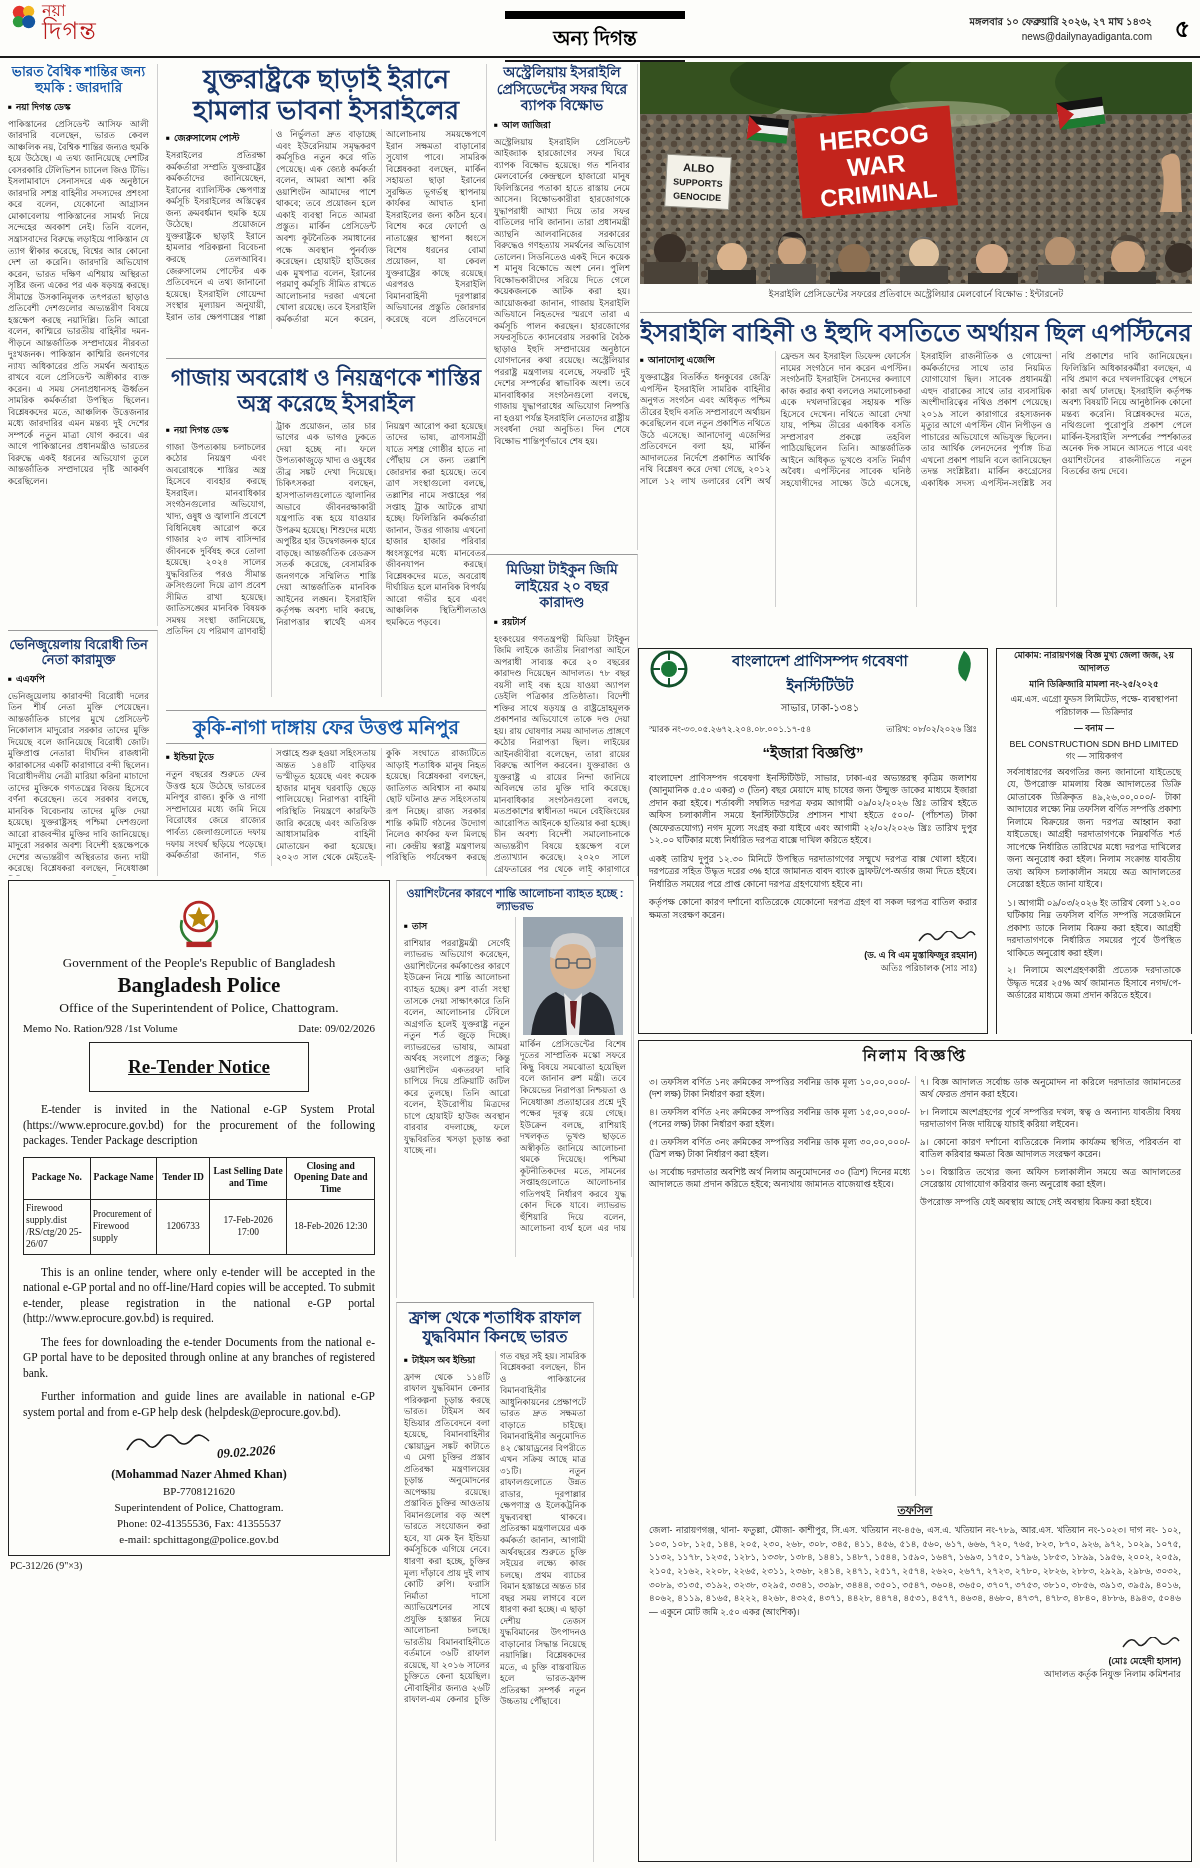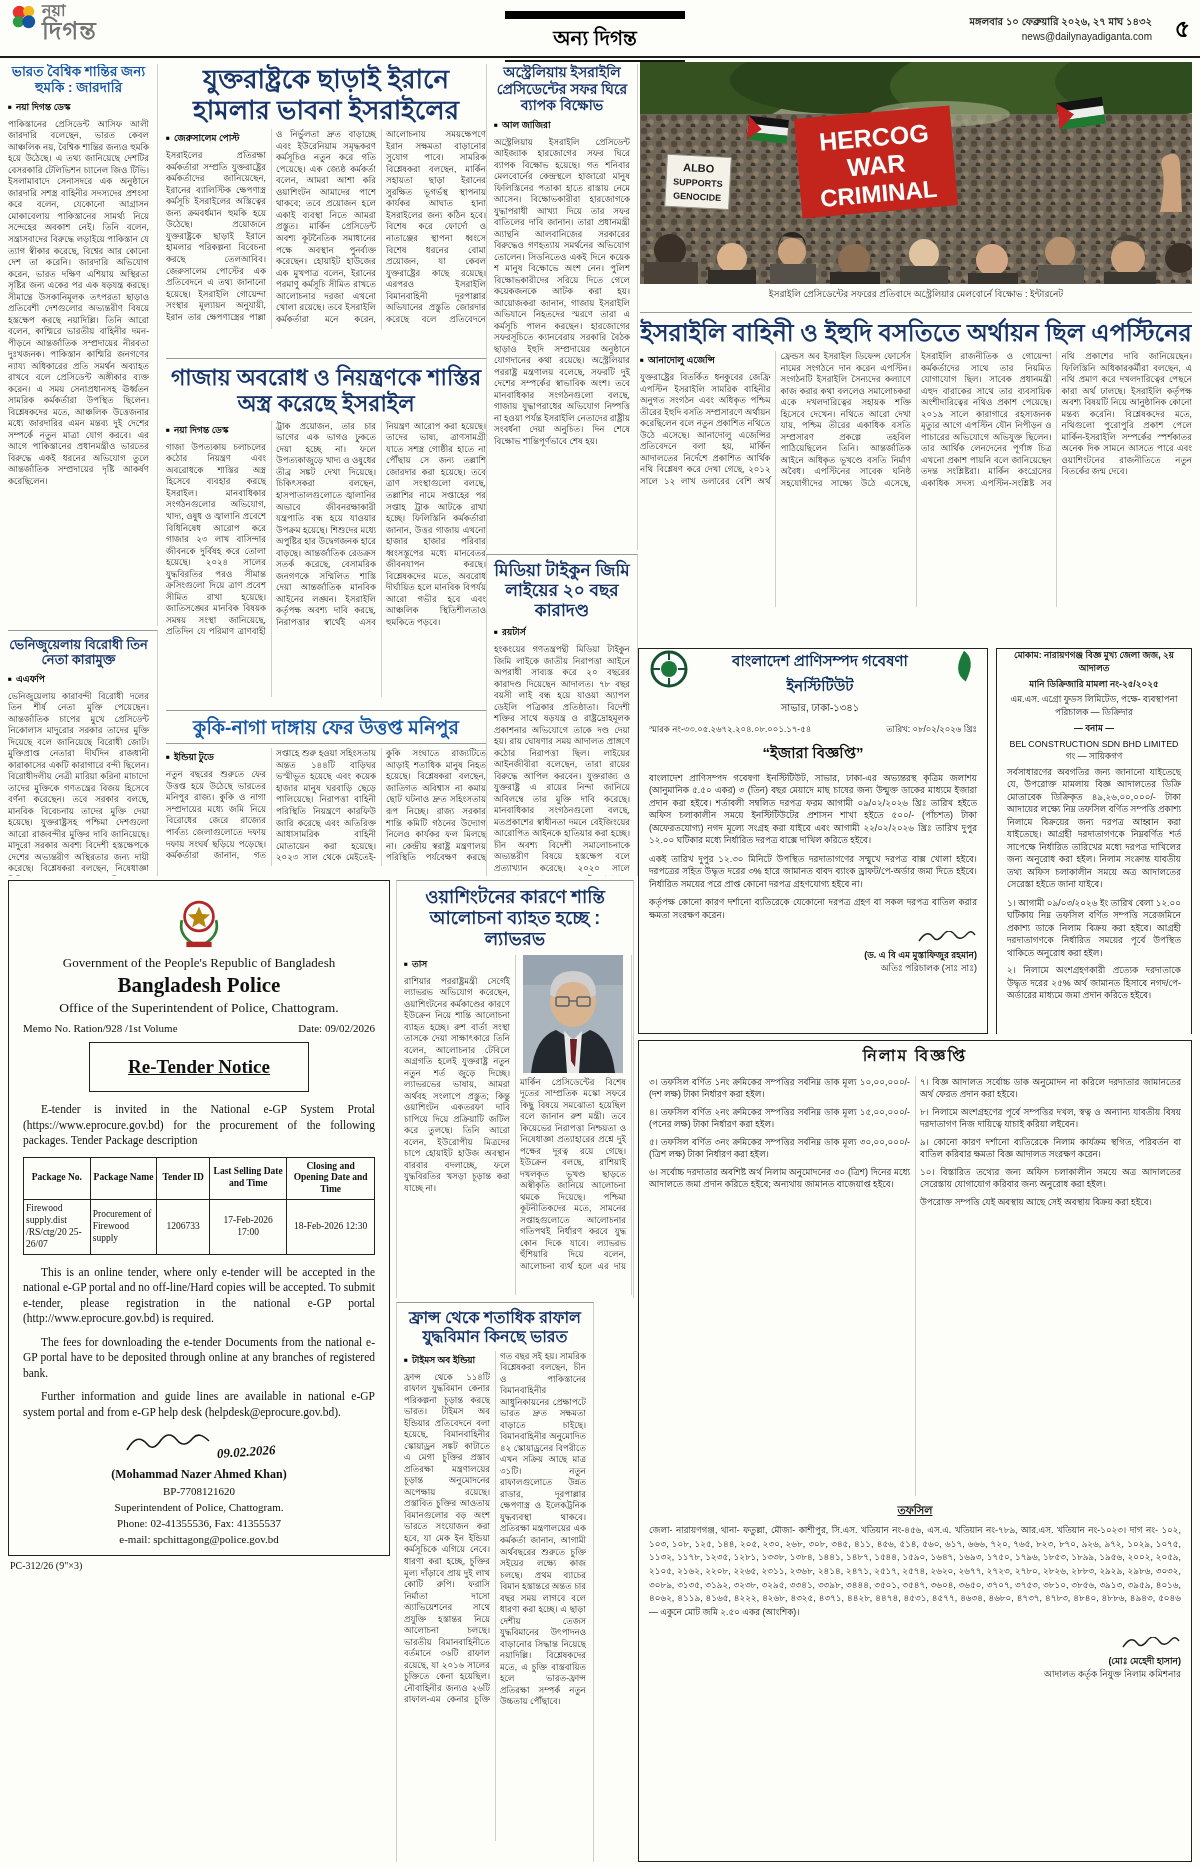--- a/index.html
+++ b/index.html
@@ -13,21 +13,21 @@
   .bodytext{font-size:8.6px;line-height:1.34;text-align:justify;color:#1c1c1c;margin:0;}
   .cols2{column-count:2;column-gap:10px;column-rule:1px solid #cfcfcf;}
   .cols3{column-count:3;column-gap:10px;column-rule:1px solid #cfcfcf;}
   .cols4{column-count:4;column-gap:10px;column-rule:1px solid #cfcfcf;}
   .rule-top{border-top:1px solid #9a9a9a;padding-top:6px;}
   .vr{border-left:1px solid #cfcfcf;border-right:1px solid #cfcfcf;padding-left:7px;padding-right:7px;}
   .vr-r{border-right:1px solid #cfcfcf;padding-right:8px;}
   
   .hdr{position:absolute;top:0;left:0;width:1200px;height:58px;border-bottom:2px solid #1c1c1c;box-sizing:border-box;}
   .masthead{position:absolute;left:10px;top:3px;display:flex;gap:4px;align-items:flex-start;}
-  .mast-text{color:#737373;font-weight:bold;line-height:1;}
+  .mast-text{color:#b91c1c;font-weight:normal;line-height:1;}
   .mast-l1{font-size:16px;}
   .mast-l2{font-size:24px;letter-spacing:1px;}
   .section-box{position:absolute;left:505px;top:11px;width:180px;text-align:center;
                border-top:8px solid #000000;border-bottom:2px solid #151515;padding:4px 0;
                font-size:20px;font-weight:bold;color:#000;}
   .hdr-right{position:absolute;right:48px;top:14px;text-align:right;font-size:10px;line-height:1.5;color:#222;}
   .hdr-date{font-weight:bold;}
   .pagenum{position:absolute;right:10px;top:10px;font-size:24px;font-weight:bold;color:#000;}
   
   .caption{font-size:9px;color:#222;margin-top:3px;text-align:center;}
@@ -124,21 +124,21 @@
     </div>
   </div>
 
   <div class="art vr" style="left:486px;top:64px;width:152px;height:486px;">
     <h2 class="headline" style="font-size:14px;">অস্ট্রেলিয়ায় ইসরাইলি প্রেসিডেন্টের সফর ঘিরে ব্যাপক বিক্ষোভ</h2>
     <div class="byline">আল জাজিরা</div>
     <p class="bodytext">অস্ট্রেলিয়ায় ইসরাইলি প্রেসিডেন্ট আইজ্যাক হারজোগের সফর ঘিরে ব্যাপক বিক্ষোভ হয়েছে। গত শনিবার মেলবোর্নের কেন্দ্রস্থলে হাজারো মানুষ ফিলিস্তিনের পতাকা হাতে রাস্তায় নেমে আসেন। বিক্ষোভকারীরা হারজোগকে যুদ্ধাপরাধী আখ্যা দিয়ে তার সফর বাতিলের দাবি জানান। তারা প্রধানমন্ত্রী অ্যান্থনি আলবানিজের সরকারের বিরুদ্ধেও গণহত্যায় সমর্থনের অভিযোগ তোলেন। সিডনিতেও একই দিনে কয়েক শ মানুষ বিক্ষোভে অংশ নেন। পুলিশ বিক্ষোভকারীদের সরিয়ে দিতে গেলে কয়েকজনকে আটক করা হয়। আয়োজকরা জানান, গাজায় ইসরাইলি অভিযানে নিহতদের স্মরণে তারা এ কর্মসূচি পালন করছেন। হারজোগের সফরসূচিতে ক্যানবেরায় সরকারি বৈঠক ছাড়াও ইহুদি সম্প্রদায়ের অনুষ্ঠানে যোগদানের কথা রয়েছে। অস্ট্রেলিয়ার পররাষ্ট্র মন্ত্রণালয় বলেছে, সফরটি দুই দেশের সম্পর্কের স্বাভাবিক অংশ। তবে মানবাধিকার সংগঠনগুলো বলছে, গাজায় যুদ্ধাপরাধের অভিযোগ নিষ্পত্তি না হওয়া পর্যন্ত ইসরাইলি নেতাদের রাষ্ট্রীয় সংবর্ধনা দেয়া অনুচিত। দিন শেষে বিক্ষোভ শান্তিপূর্ণভাবে শেষ হয়।</p>
   </div>
 
   <div class="art vr rule-top" style="left:486px;top:554px;width:152px;height:322px;">
-    <h2 class="headline" style="font-size:17px;">মিডিয়া টাইকুন জিমি লাইয়ের ২০ বছর কারাদণ্ড</h2>
+    <h2 class="headline" style="font-size:14px;">মিডিয়া টাইকুন জিমি লাইয়ের ২০ বছর কারাদণ্ড</h2>
     <div class="byline">রয়টার্স</div>
     <p class="bodytext">হংকংয়ের গণতন্ত্রপন্থী মিডিয়া টাইকুন জিমি লাইকে জাতীয় নিরাপত্তা আইনে অপরাধী সাব্যস্ত করে ২০ বছরের কারাদণ্ড দিয়েছেন আদালত। ৭৮ বছর বয়সী লাই বন্ধ হয়ে যাওয়া অ্যাপল ডেইলি পত্রিকার প্রতিষ্ঠাতা। বিদেশী শক্তির সাথে ষড়যন্ত্র ও রাষ্ট্রদ্রোহমূলক প্রকাশনার অভিযোগে তাকে দণ্ড দেয়া হয়। রায় ঘোষণার সময় আদালত প্রাঙ্গণে কঠোর নিরাপত্তা ছিল। লাইয়ের আইনজীবীরা বলেছেন, তারা রায়ের বিরুদ্ধে আপিল করবেন। যুক্তরাজ্য ও যুক্তরাষ্ট্র এ রায়ের নিন্দা জানিয়ে অবিলম্বে তার মুক্তি দাবি করেছে। মানবাধিকার সংগঠনগুলো বলছে, মতপ্রকাশের স্বাধীনতা দমনে বেইজিংয়ের আরোপিত আইনকে হাতিয়ার করা হচ্ছে। চীন অবশ্য বিদেশী সমালোচনাকে অভ্যন্তরীণ বিষয়ে হস্তক্ষেপ বলে প্রত্যাখ্যান করেছে। ২০২০ সালে গ্রেফতারের পর থেকে লাই কারাগারে রয়েছেন। তার স্বাস্থ্য নিয়ে পরিবার উদ্বেগ জানিয়েছে।</p>
   </div>
 
   <div class="art" style="left:640px;top:62px;width:552px;height:246px;">
     <svg width="552" height="222" viewBox="0 0 552 222" style="display:block;">
       <defs>
         <pattern id="crowdp" width="15" height="13" patternUnits="userSpaceOnUse">
           <rect width="15" height="13" fill="#6e675a"></rect>
           <circle cx="4" cy="4" r="3.2" fill="#55493c"></circle>
@@ -330,21 +330,21 @@
       <div class="nm">(Mohammad Nazer Ahmed Khan)</div>
       <div>BP-7708121620</div>
       <div>Superintendent of Police, Chattogram.</div>
       <div>Phone: 02-41355536, Fax: 41355537</div>
       <div>e-mail: spchittagong@police.gov.bd</div>
     </div>
   </div>
   <div class="foot-code">PC-312/26 (9"×3)</div>
 
   <div class="art vr rule-top" style="left:396px;top:880px;width:238px;height:418px;">
-    <h2 class="headline" style="font-size:18px;">ওয়াশিংটনের কারণে শান্তি আলোচনা ব্যাহত হচ্ছে :  ল্যাভরভ</h2>
+    <h2 class="headline" style="font-size:11px;">ওয়াশিংটনের কারণে শান্তি আলোচনা ব্যাহত হচ্ছে :  ল্যাভরভ</h2>
     <div class="cols2" style="height:340px;">
       <div class="byline">তাস</div>
       <p class="bodytext">রাশিয়ার পররাষ্ট্রমন্ত্রী সের্গেই ল্যাভরভ অভিযোগ করেছেন, ওয়াশিংটনের কর্মকাণ্ডের কারণে ইউক্রেন নিয়ে শান্তি আলোচনা ব্যাহত হচ্ছে। রুশ বার্তা সংস্থা তাসকে দেয়া সাক্ষাৎকারে তিনি বলেন, আলোচনার টেবিলে অগ্রগতি হলেই যুক্তরাষ্ট্র নতুন নতুন শর্ত জুড়ে দিচ্ছে। ল্যাভরভের ভাষায়, আমরা অর্থবহ সংলাপে প্রস্তুত; কিন্তু ওয়াশিংটন একতরফা দাবি চাপিয়ে দিয়ে প্রক্রিয়াটি জটিল করে তুলছে। তিনি আরো বলেন, ইউরোপীয় মিত্রদের চাপে হোয়াইট হাউজ অবস্থান বারবার বদলাচ্ছে, ফলে যুদ্ধবিরতির খসড়া চূড়ান্ত করা যাচ্ছে না।</p>
       <svg width="100" height="118" viewBox="0 0 100 118" style="display:block;margin:4px auto;">
         <rect width="100" height="118" fill="#aab4bd"></rect>
         <rect width="100" height="30" fill="#98a4af"></rect>
         <ellipse cx="50" cy="46" rx="23" ry="26" fill="#d9b491"></ellipse>
         <path d="M27 40 q0 -24 23 -24 q23 0 23 24 l-5 2 q-3 -15 -18 -15 q-15 0 -18 15 z" fill="#cfcfcf"></path>
         <rect x="33" y="42" width="13" height="9" rx="2" fill="none" stroke="#55606a" stroke-width="1.4"></rect>
         <rect x="54" y="42" width="13" height="9" rx="2" fill="none" stroke="#55606a" stroke-width="1.4"></rect>

